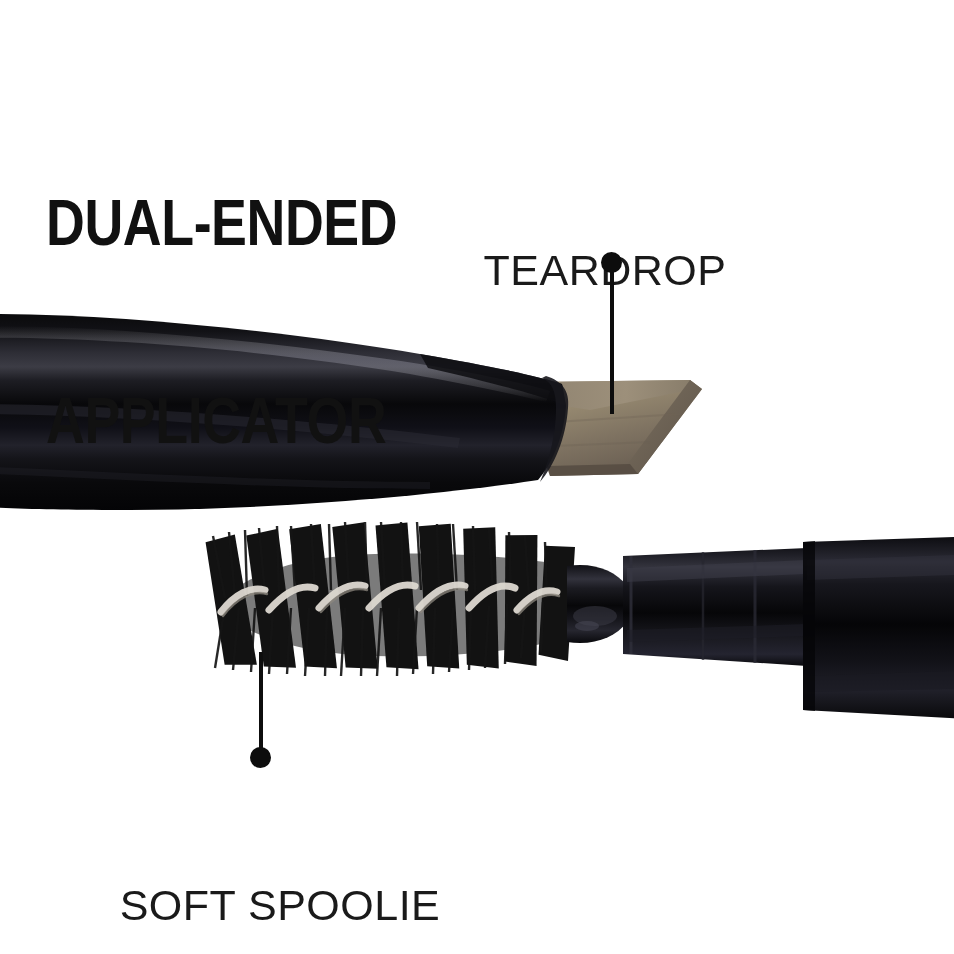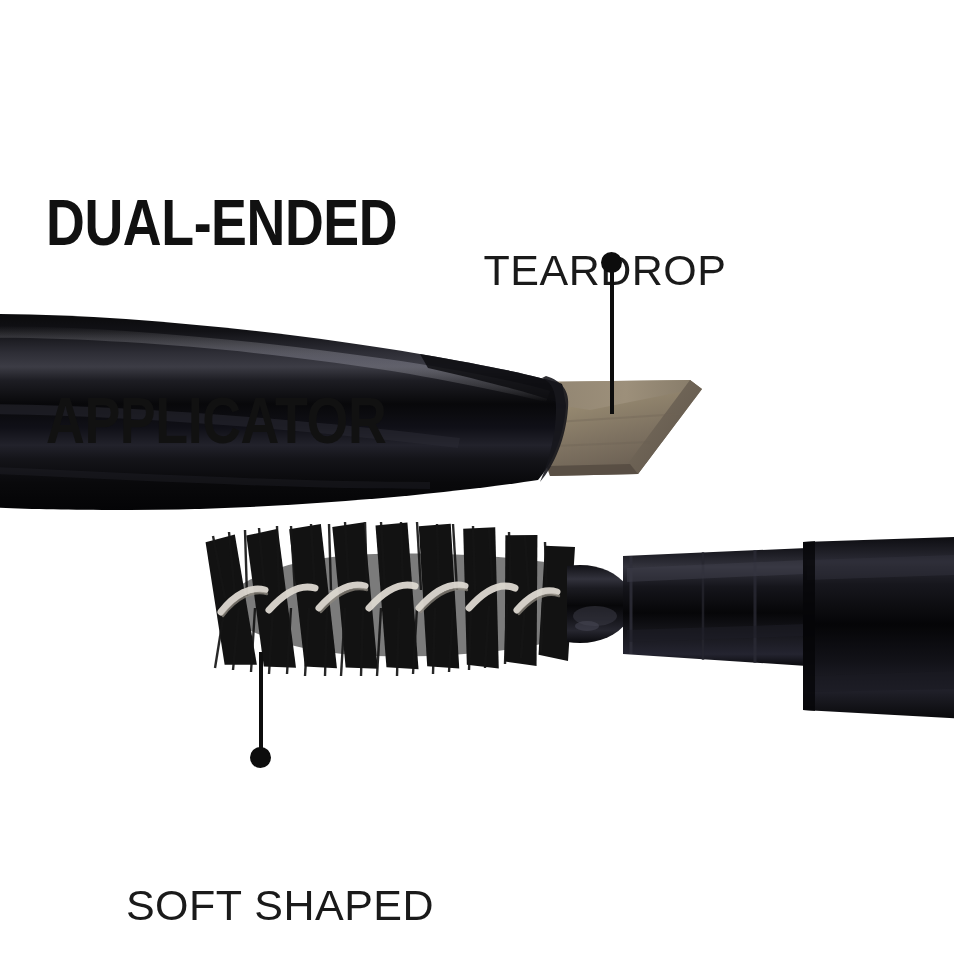--- a/index.html
+++ b/index.html
@@ -357,19 +357,19 @@
     <span class="hl-line">APPLICATOR</span>
   </div>
 
   <div class="callout" id="callout-teardrop">
     <span class="cl-line">TEARDROP</span>
   </div>
   <div class="leader-dot" id="leader-dot-top"></div>
   <div class="leader-line" id="leader-line-top"></div>
 
   <div class="callout" id="callout-spoolie">
-    <span class="cl-line">SOFT SHAPED</span>
+    <span class="cl-line">SOFT SPOOLIE</span>
     
   </div>
   <div class="leader-line" id="leader-line-bot"></div>
   <div class="leader-dot" id="leader-dot-bot"></div>
 
 </div>
 
 </body></html>

